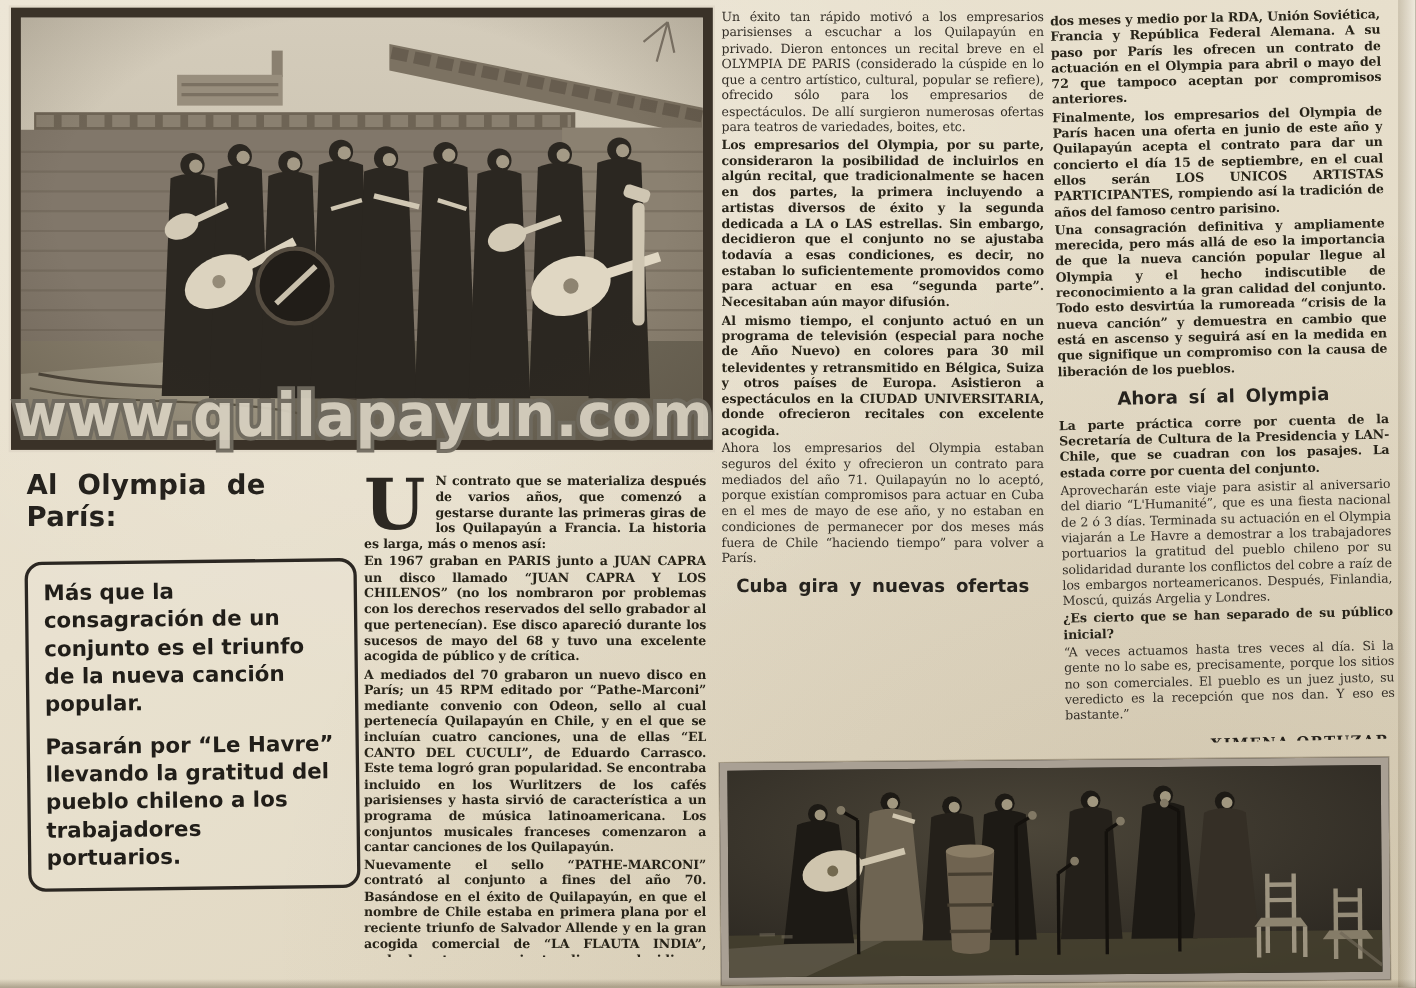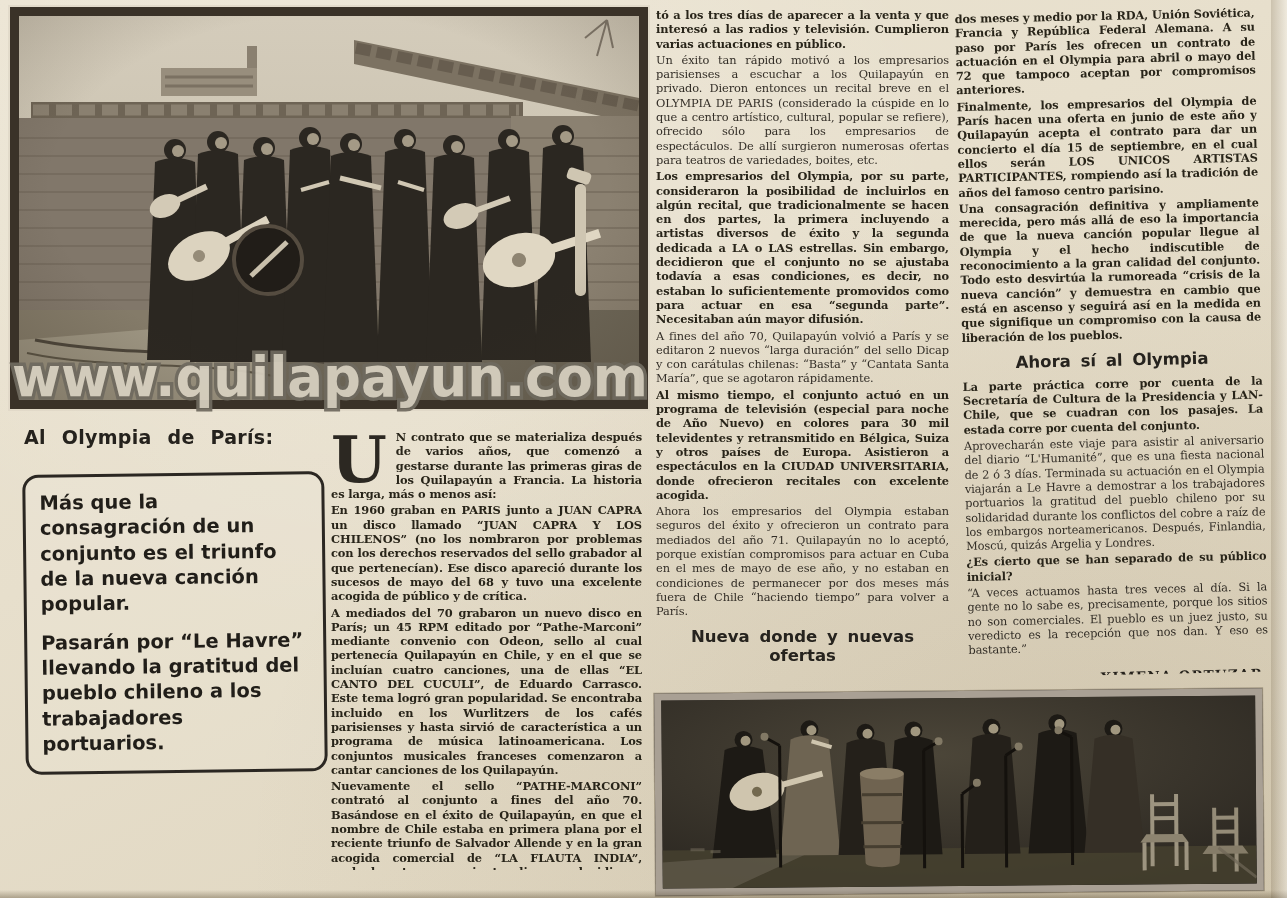--- a/index.html
+++ b/index.html
@@ -22,21 +22,21 @@
   .watermark{position:absolute;left:6px;top:334px;width:652px;height:86px;pointer-events:none;opacity:.93;}
 
   
   .photo-bottom{position:absolute;left:655px;top:691px;width:608px;height:202px;
     border:7px solid #a9a094;box-sizing:border-box;background:#2b2722;
     transform:rotate(-.5deg);box-shadow:0 0 0 1px rgba(90,78,58,.4);}
   .photo-bottom svg{display:block;width:100%;height:100%;}
 
   
   .masthead{position:absolute;left:24px;top:426px;width:302px;color:#25221d;}
-  .kicker{font-family:"DejaVu Sans",sans-serif;font-weight:bold;font-size:19px;
+  .kicker{font-family:"DejaVu Sans",sans-serif;font-weight:bold;font-size:25px;
     word-spacing:9px;letter-spacing:.3px;}
   .title{margin-top:20px;height:70px;}
   .title span{display:inline-block;font-family:"Liberation Sans",sans-serif;font-weight:bold;
     font-size:60px;letter-spacing:1px;color:#6e6a61;transform:scale(.80,1.16);
     transform-origin:left top;white-space:nowrap;text-shadow:0 0 1px rgba(70,66,58,.4);}
   .subtitle{margin-top:8px;height:48px;}
   .subtitle span{display:inline-block;font-family:"Liberation Sans",sans-serif;font-weight:bold;
     font-size:43px;letter-spacing:.5px;color:#26231d;transform:scale(.84,1.08);
     transform-origin:left top;white-space:nowrap;}
   .callout{margin-top:25px;border:3px solid #2b2722;border-radius:16px;
@@ -203,32 +203,30 @@
     <div class="kicker">Al Olympia de París:</div>
     <div class="callout">
       <p>Más que la consagración de un conjunto es el triunfo de la nueva canción popular.</p>
       <p>Pasarán por “Le Havre” llevando la gratitud del pueblo chileno a los trabajadores portuarios.</p>
     </div>
   </div>
 
   <div class="col" id="col2">
     <span class="dropcap">U</span>
   <p class="b">N contrato que se materializa después de varios años, que comenzó a gestarse durante las primeras giras de los Quilapayún a Francia. La historia es larga, más o menos así:</p>
-      <p class="b">En 1960 graban en PARIS junto a JUAN CAPRA un disco llamado “JUAN CAPRA Y LOS CHILENOS” (no los nombraron por problemas con los derechos reservados del sello grabador al que pertenecían). Ese disco apareció durante los sucesos de mayo del 68 y tuvo una excelente acogida de público y de crítica.</p>
+      <p class="b">En 1967 graban en PARIS junto a JUAN CAPRA un disco llamado “JUAN CAPRA Y LOS CHILENOS” (no los nombraron por problemas con los derechos reservados del sello grabador al que pertenecían). Ese disco apareció durante los sucesos de mayo del 68 y tuvo una excelente acogida de público y de crítica.</p>
       <p class="b">A mediados del 70 grabaron un nuevo disco en París; un 45 RPM editado por “Pathe-Marconi” mediante convenio con Odeon, sello al cual pertenecía Quilapayún en Chile, y en el que se incluían cuatro canciones, una de ellas “EL CANTO DEL CUCULI”, de Eduardo Carrasco. Este tema logró gran popularidad. Se encontraba incluido en los Wurlitzers de los cafés parisienses y hasta sirvió de característica a un programa de música latinoamericana. Los conjuntos musicales franceses comenzaron a cantar canciones de los Quilapayún.</p>
       <p class="b">Nuevamente el sello “PATHE-MARCONI” contrató al conjunto a fines del año 70. Basándose en el éxito de Quilapayún, en que el nombre de Chile estaba en primera plana por el reciente triunfo de Salvador Allende y en la gran acogida comercial de “LA FLAUTA INDIA”, grabado antes por conjuntos diversos, decidieron grabar “LA FLAUTA CHILENA”, un “larga duración” que se ago-</p>
     </div>
   <div class="col" id="col3">
-      <p class="b">tó a los tres días de aparecer a la venta y que interesó a las radios y televisión. Cumplieron varias actuaciones en público.</p>
       <p>Un éxito tan rápido motivó a los empresarios parisienses a escuchar a los Quilapayún en privado. Dieron entonces un recital breve en el OLYMPIA DE PARIS (considerado la cúspide en lo que a centro artístico, cultural, popular se refiere), ofrecido sólo para los empresarios de espectáculos. De allí surgieron numerosas ofertas para teatros de variedades, boites, etc.</p>
       <p class="b">Los empresarios del Olympia, por su parte, consideraron la posibilidad de incluirlos en algún recital, que tradicionalmente se hacen en dos partes, la primera incluyendo a artistas diversos de éxito y la segunda dedicada a LA o LAS estrellas. Sin embargo, decidieron que el conjunto no se ajustaba todavía a esas condiciones, es decir, no estaban lo suficientemente promovidos como para actuar en esa “segunda parte”. Necesitaban aún mayor difusión.</p>
-      <p>A fines del año 70, Quilapayún volvió a París y se editaron 2 nuevos “larga duración” del sello Dicap y con carátulas chilenas: “Basta” y “Cantata Santa María”, que se agotaron rápidamente.</p>
       <p class="b">Al mismo tiempo, el conjunto actuó en un programa de televisión (especial para noche de Año Nuevo) en colores para 30 mil televidentes y retransmitido en Bélgica, Suiza y otros países de Europa. Asistieron a espectáculos en la CIUDAD UNIVERSITARIA, donde ofrecieron recitales con excelente acogida.</p>
       <p>Ahora los empresarios del Olympia estaban seguros del éxito y ofrecieron un contrato para mediados del año 71. Quilapayún no lo aceptó, porque existían compromisos para actuar en Cuba en el mes de mayo de ese año, y no estaban en condiciones de permanecer por dos meses más fuera de Chile “haciendo tiempo” para volver a París.</p>
-      <h3>Nueva donde y nuevas ofertas</h3>
+      <h3>Cuba gira y nuevas ofertas</h3>
     </div>
   <div class="col" id="col4">
       <p class="b">dos meses y medio por la RDA, Unión Soviética, Francia y República Federal Alemana. A su paso por París les ofrecen un contrato de actuación en el Olympia para abril o mayo del 72 que tampoco aceptan por compromisos anteriores.</p>
       <p class="b">Finalmente, los empresarios del Olympia de París hacen una oferta en junio de este año y Quilapayún acepta el contrato para dar un concierto el día 15 de septiembre, en el cual ellos serán LOS UNICOS ARTISTAS PARTICIPANTES, rompiendo así la tradición de años del famoso centro parisino.</p>
       <p class="b">Una consagración definitiva y ampliamente merecida, pero más allá de eso la importancia de que la nueva canción popular llegue al Olympia y el hecho indiscutible de reconocimiento a la gran calidad del conjunto. Todo esto desvirtúa la rumoreada “crisis de la nueva canción” y demuestra en cambio que está en ascenso y seguirá así en la medida en que signifique un compromiso con la causa de liberación de los pueblos.</p>
       <h3>Ahora sí al Olympia</h3>
       <p class="b">La parte práctica corre por cuenta de la Secretaría de Cultura de la Presidencia y LAN-Chile, que se cuadran con los pasajes. La estada corre por cuenta del conjunto.</p>
       <p>Aprovecharán este viaje para asistir al aniversario del diario “L'Humanité”, que es una fiesta nacional de 2 ó 3 días. Terminada su actuación en el Olympia viajarán a Le Havre a demostrar a los trabajadores portuarios la gratitud del pueblo chileno por su solidaridad durante los conflictos del cobre a raíz de los embargos norteamericanos. Después, Finlandia, Moscú, quizás Argelia y Londres.</p>
       <p class="q">¿Es cierto que se han separado de su público inicial?</p>
       <p>“A veces actuamos hasta tres veces al día. Si la gente no lo sabe es, precisamente, porque los sitios no son comerciales. El pueblo es un juez justo, su veredicto es la recepción que nos dan. Y eso es bastante.”</p>

